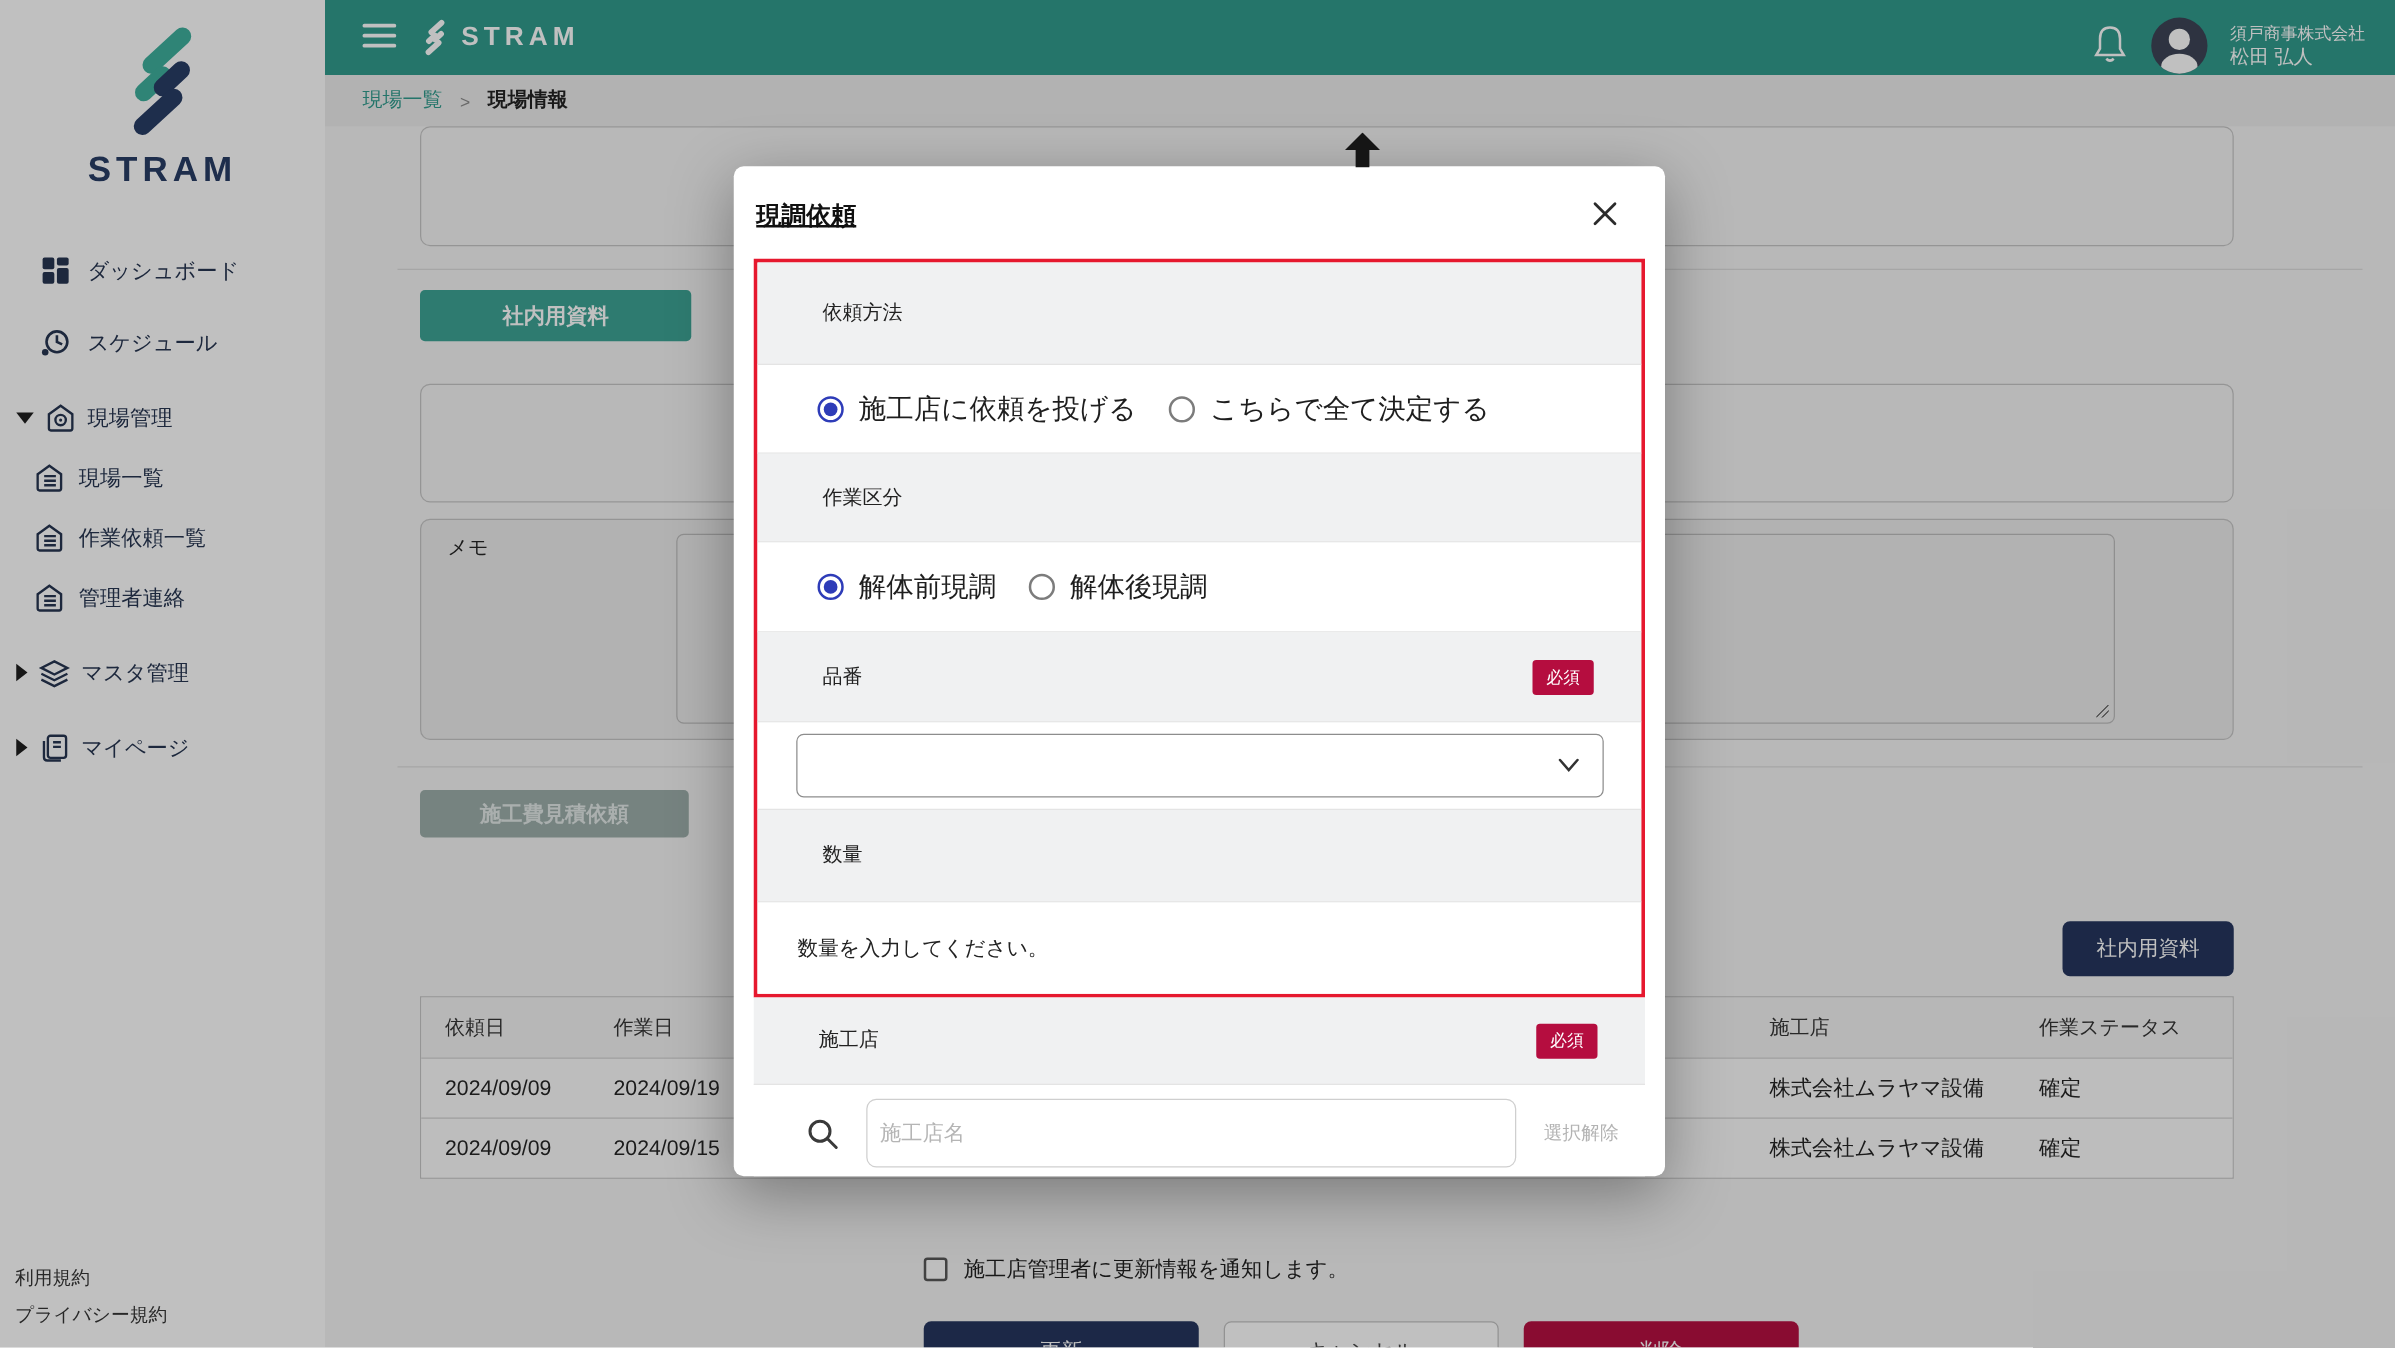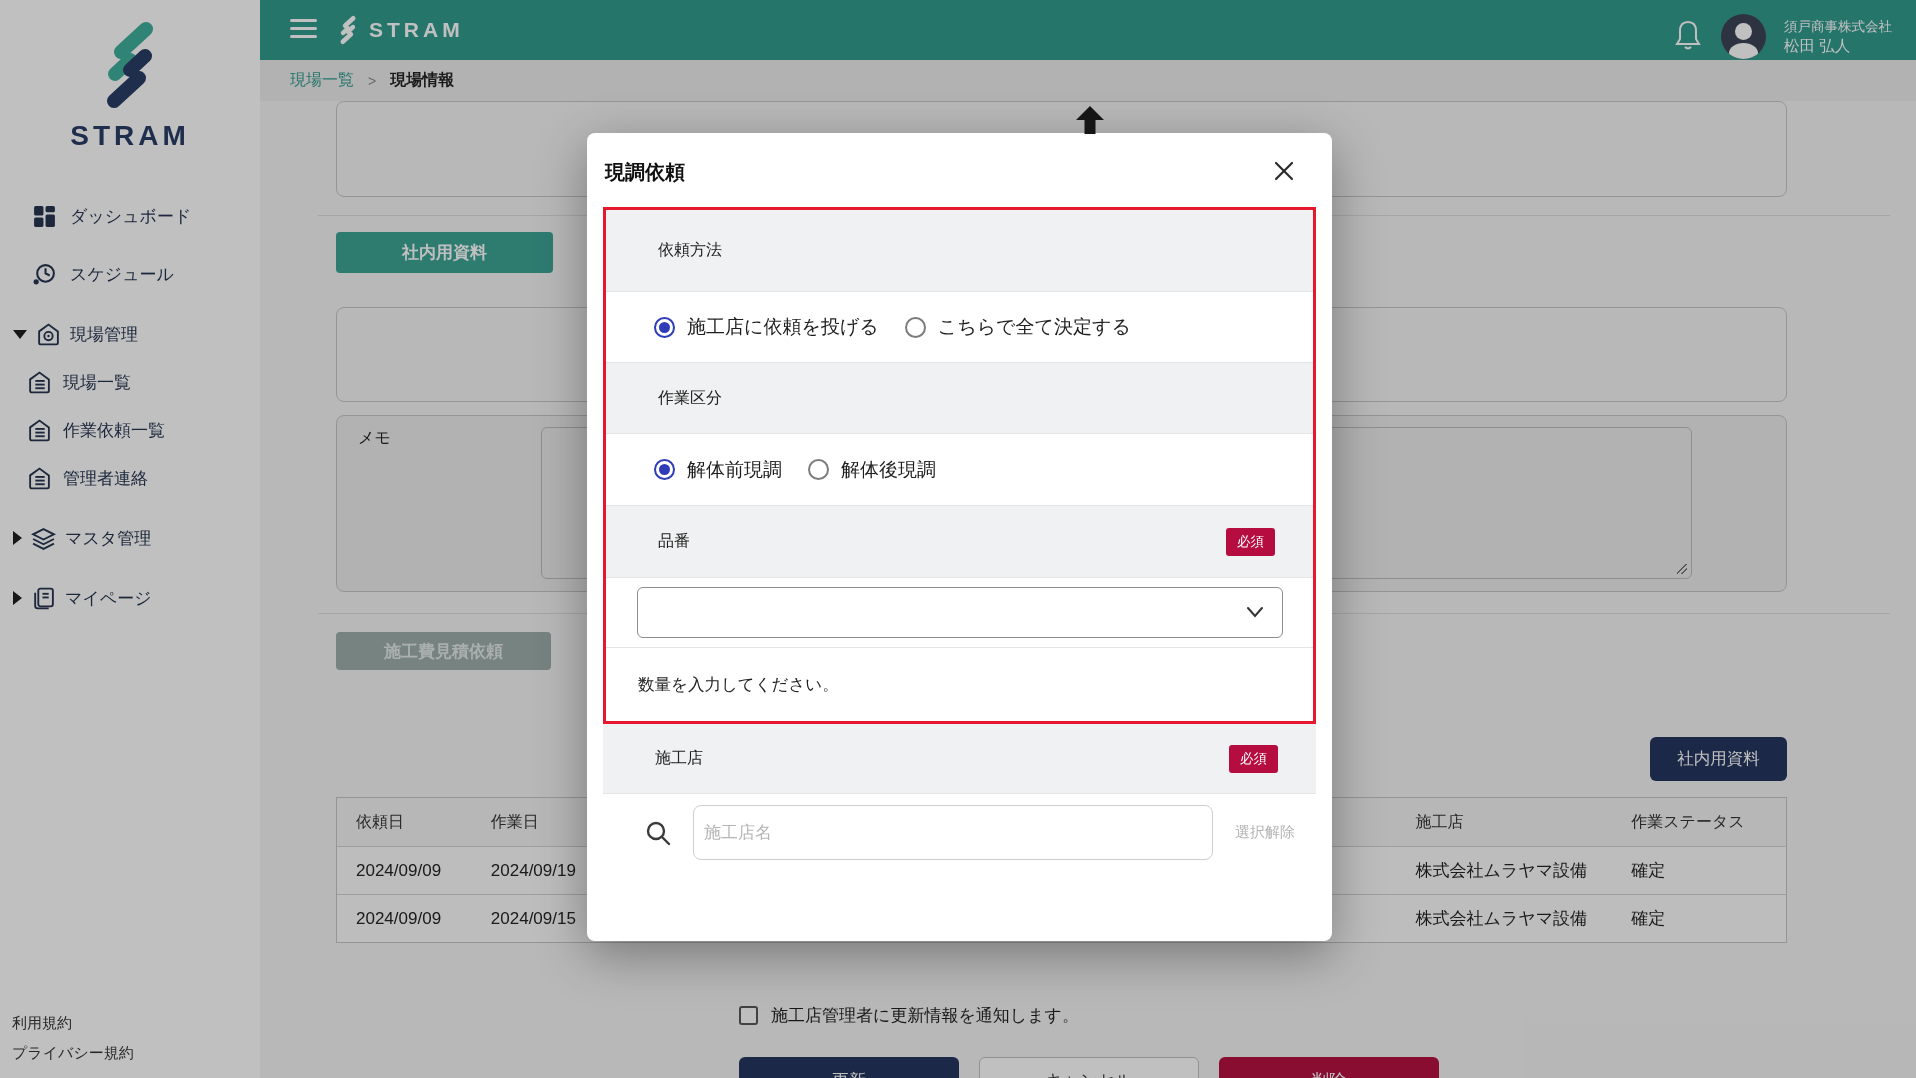--- a/index.html
+++ b/index.html
@@ -68,31 +68,31 @@
   .btn-cancel { left:719px; background:#ffffff; color:#444; border:1px solid #c2c2c2; }
   .btn-delete { left:959px; background:#B50D3F; color:#fff; }
 
   
   .overlay { position:absolute; inset:0; background:rgba(10,10,10,0.26); z-index:40; }
   .cursor-up { position:absolute; left:1074px; top:106px; z-index:60; }
 
   
   .modal { position:absolute; left:587px; top:133px; width:745px; height:808px; background:#fff; border-radius:8px; box-shadow:0 14px 50px rgba(0,0,0,0.35); z-index:50; overflow:hidden; }
   .m-head { position:relative; height:74px; }
-  .m-title { position:absolute; left:18px; top:26px; font-size:20px; font-weight:bold; color:#111; }
+  .m-title { position:absolute; left:18px; top:26px; font-size:20px; font-weight:bold; color:#111;text-decoration:underline; }
   .m-close { position:absolute; right:36px; top:26px; width:24px; height:24px; cursor:pointer; }
   .m-wrap { margin:0 16px; }
   .red-box { border:3px solid #E6182E; }
   .sec { position:relative; border-bottom:1px solid #e4e4e4; }
   .sec:last-child { border-bottom:none; }
   .sec-h { background:#F0F1F2; display:flex; align-items:center; padding-left:52px; font-size:16px; color:#222; }
   .sec-b { background:#fff; display:flex; align-items:center; }
   .badge { position:absolute; right:38px; top:50%; transform:translateY(-50%); background:#B50D3F; color:#fff; font-size:13.5px; padding:5px 11px; border-radius:3px; }
   .radio-row { padding-left:48px; gap:26px; }
-  .radio { display:flex; align-items:center; gap:12px; font-size:19px; color:#1e1e1e; cursor:pointer;justify-content:space-between; }
+  .radio { display:flex; align-items:center; gap:12px; font-size:22px; color:#1e1e1e; cursor:pointer;justify-content:space-between; }
   .rb { width:21px; height:21px; border:2px solid #7c7c7c; border-radius:50%; position:relative; background:#fff; flex:0 0 auto; }
   .rb.on { border-color:#2E3CB8; }
   .rb.on::after { content:""; position:absolute; inset:3px; border-radius:50%; background:#2E3CB8; }
   .sel-row { padding-left:31px; }
   .selbox { width:646px; height:51px; border:1px solid #8d8d8d; border-radius:6px; background:#fff; position:relative; cursor:pointer; }
   .selbox svg { position:absolute; right:18px; top:17px; }
   .msg-row { padding-left:32px; font-size:16.5px; color:#222; }
   .search-row { padding-left:42px; gap:22px; height:77px; }
   .search-input { width:520px; height:55px; border:1px solid #cfcfcf; border-radius:8px; font-size:17px; padding-left:10px; color:#333; outline:none; }
   .search-input::placeholder { color:#b5b5b5; }
@@ -341,20 +341,23 @@
         <span class="badge">必須</span>
       </div>
       <div class="sec sec-b sel-row" style="height:70px;">
         <div class="selbox">
           <svg width="18" height="14" viewBox="0 0 18 14" fill="none" stroke="#333" stroke-width="2" stroke-linecap="round">
             <polyline points="2,3 9,11 16,3"></polyline>
           </svg>
         </div>
       </div>
 
+      <div class="sec sec-h" style="height:74px;">
+        <span>数量</span>
+      </div>
       <div class="sec sec-b msg-row" style="height:73px;">
         <span>数量を入力してください。</span>
       </div>
     </div>
 
     <div class="m-wrap">
       <div class="sec sec-h" style="height:70px;">
         <span>施工店</span>
         <span class="badge">必須</span>
       </div>

